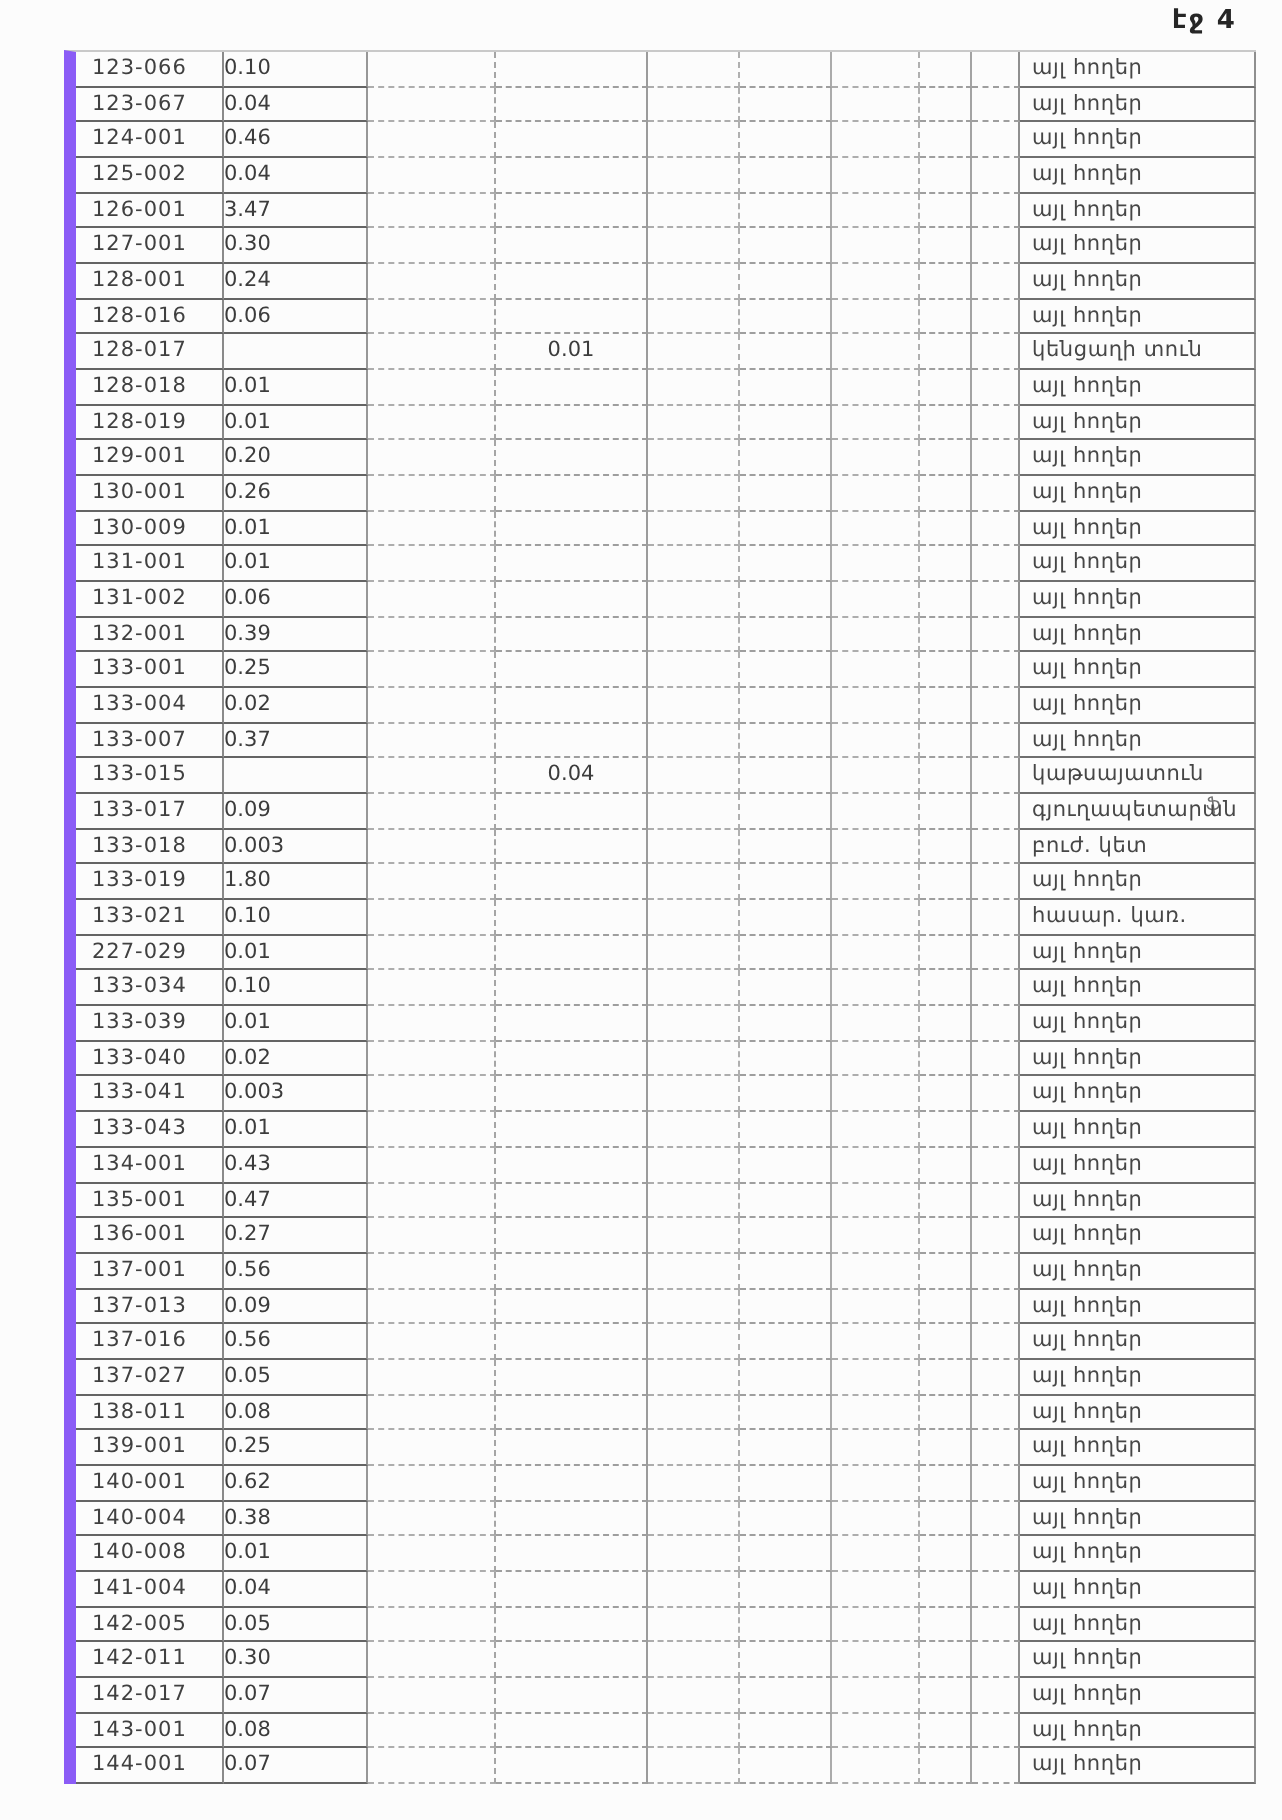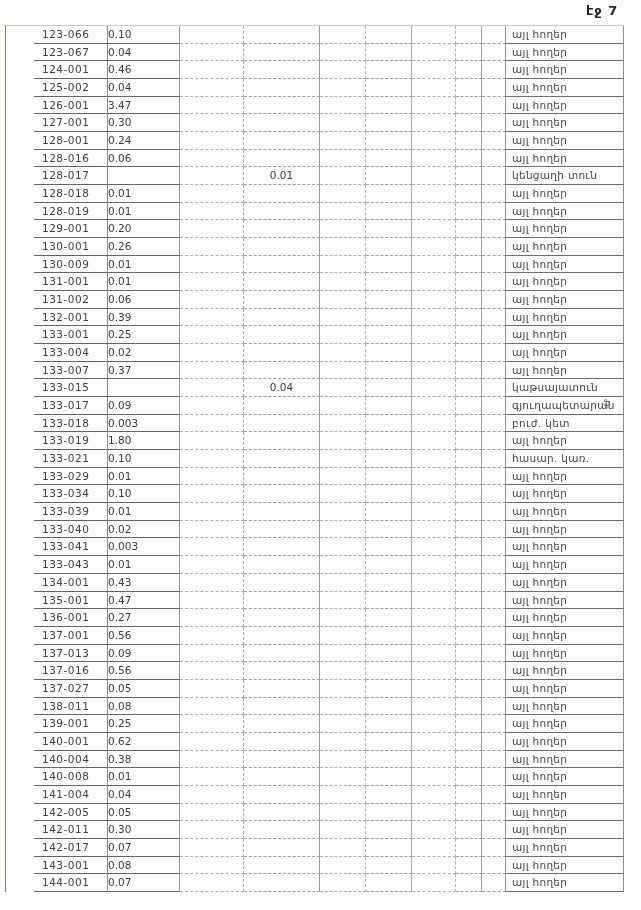--- a/index.html
+++ b/index.html
@@ -15,24 +15,23 @@
   .page-label{
     position:absolute;top:3px;left:586px;
     font-size:13px;font-weight:bold;color:#262626;
     letter-spacing:1px;
   }
   .margin-artifact{
     position:absolute;top:398px;left:603px;
     font-size:9px;color:#6f6f6f;transform:rotate(-8deg);
   }
   .scan-table{
-    position:absolute;top:25px;left:5px;width:590px;
-    border-left:1px solid #8b5cf6;
+    position:absolute;top:25px;left:32px;width:590px;
+    border-left:6px solid #8b5cf6;
     border-top:1px solid #c9c9c9;
-    padding-left:28px;
   }
   .row{
     display:grid;
     grid-template-columns:74px 72px 64px 76px 46px 46px 44px 26px 24px 1fr;
     height:17.68px;
     box-sizing:border-box;
   }
   .cell{
     box-sizing:border-box;
     font-size:10.5px;
@@ -58,21 +57,21 @@
   .c-label{border-bottom:1px solid #6e6e6e;}
 
   .c-code{padding-left:8px;letter-spacing:0.5px;color:#404040;}
   .c-val {text-align:left;color:#3c3c3c;}
   .c4    {text-align:center;color:#3c3c3c;}
   .c-label{padding-left:6px;color:#464646;letter-spacing:0.3px;}
 </style>
 </head>
 <body>
 
-<div class="page-label">էջ 7</div>
+<div class="page-label">էջ 4</div>
 
 <div class="margin-artifact">ֆ</div>
 
 <div class="scan-table" id="scan-table">
     <div class="row">
     <div class="cell c-code">123-066</div>
     <div class="cell c-val">0.10</div>
     <div class="cell c3"></div>
     <div class="cell c4"></div>
     <div class="cell c5"></div>
@@ -364,21 +363,21 @@
     <div class="cell c3"></div>
     <div class="cell c4"></div>
     <div class="cell c5"></div>
     <div class="cell c6"></div>
     <div class="cell c7"></div>
     <div class="cell c8"></div>
     <div class="cell c9"></div>
     <div class="cell c-label">հասար. կառ.</div>
   </div>
     <div class="row">
-    <div class="cell c-code">133-029</div>
+    <div class="cell c-code">227-029</div>
     <div class="cell c-val">0.01</div>
     <div class="cell c3"></div>
     <div class="cell c4"></div>
     <div class="cell c5"></div>
     <div class="cell c6"></div>
     <div class="cell c7"></div>
     <div class="cell c8"></div>
     <div class="cell c9"></div>
     <div class="cell c-label">այլ հողեր</div>
   </div>

